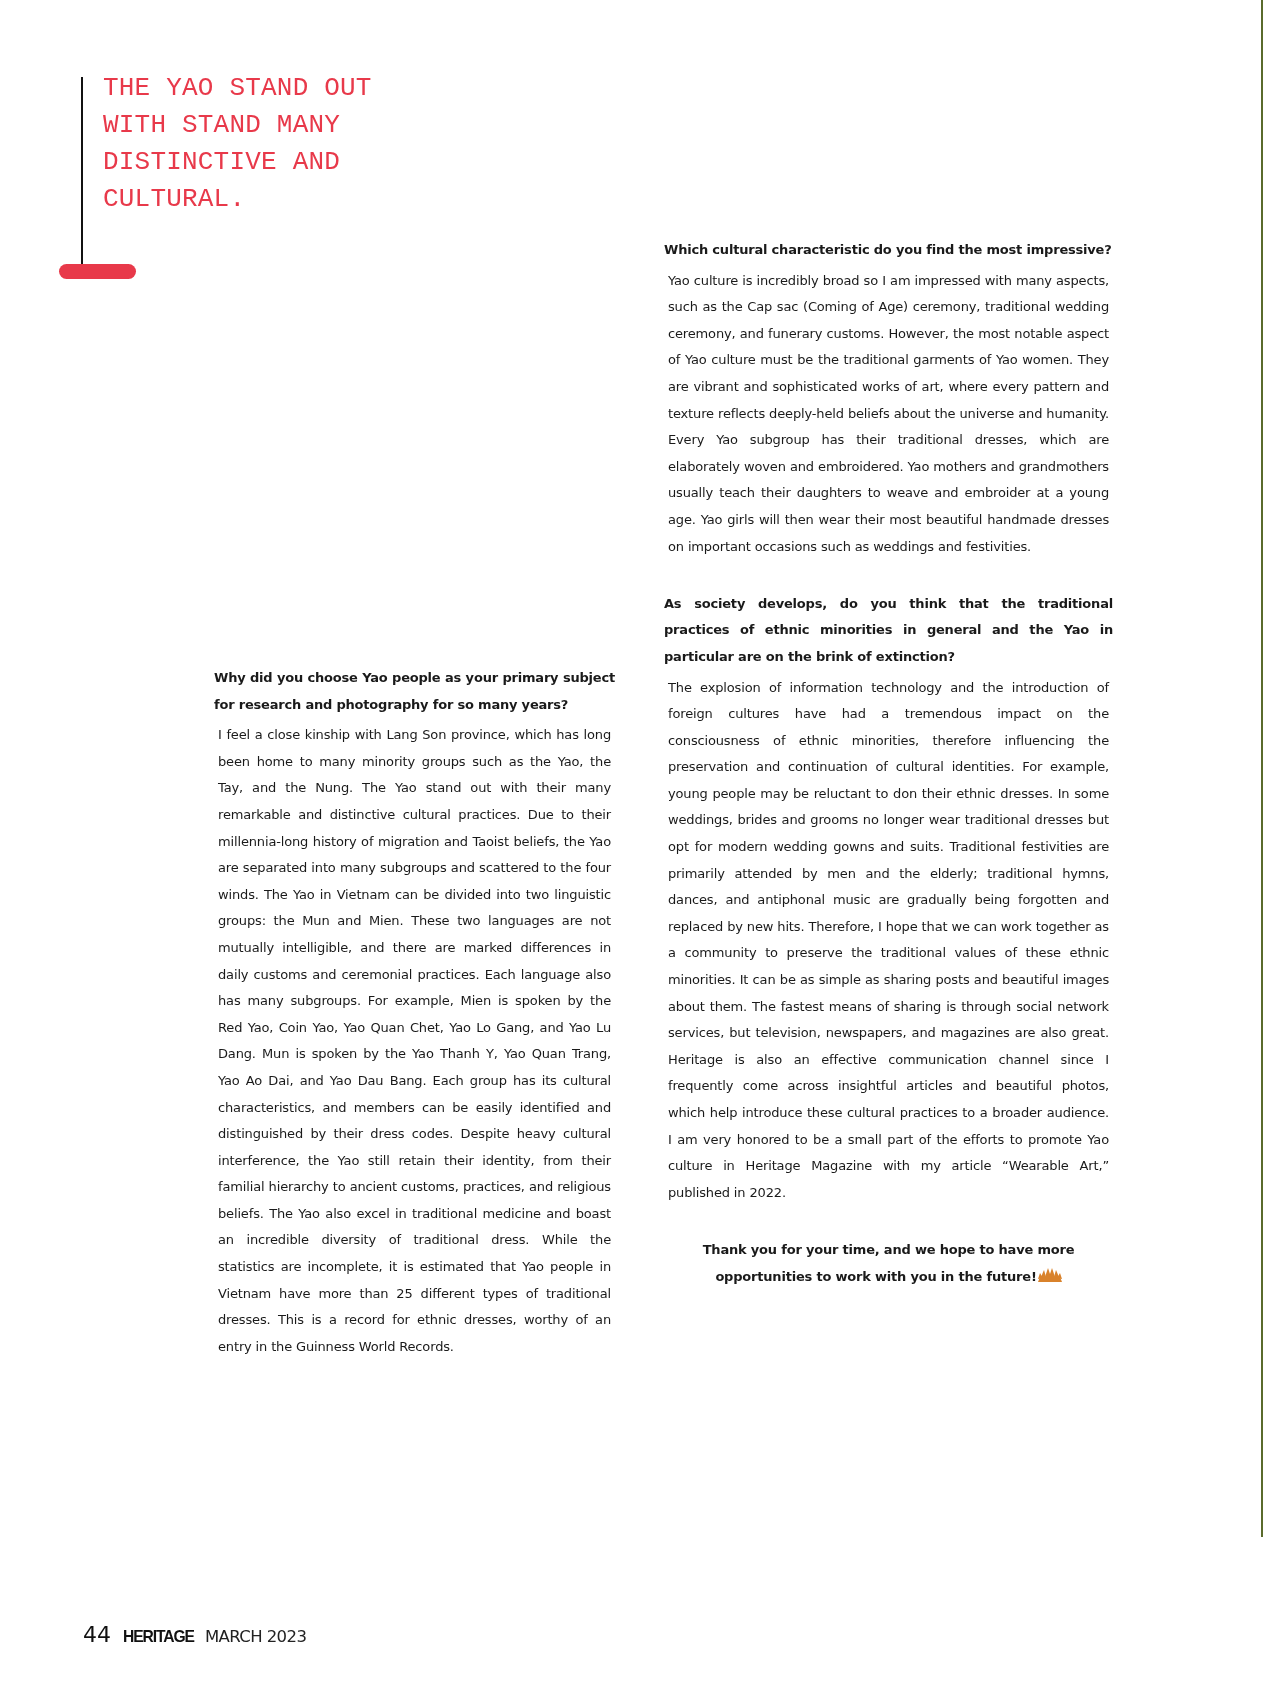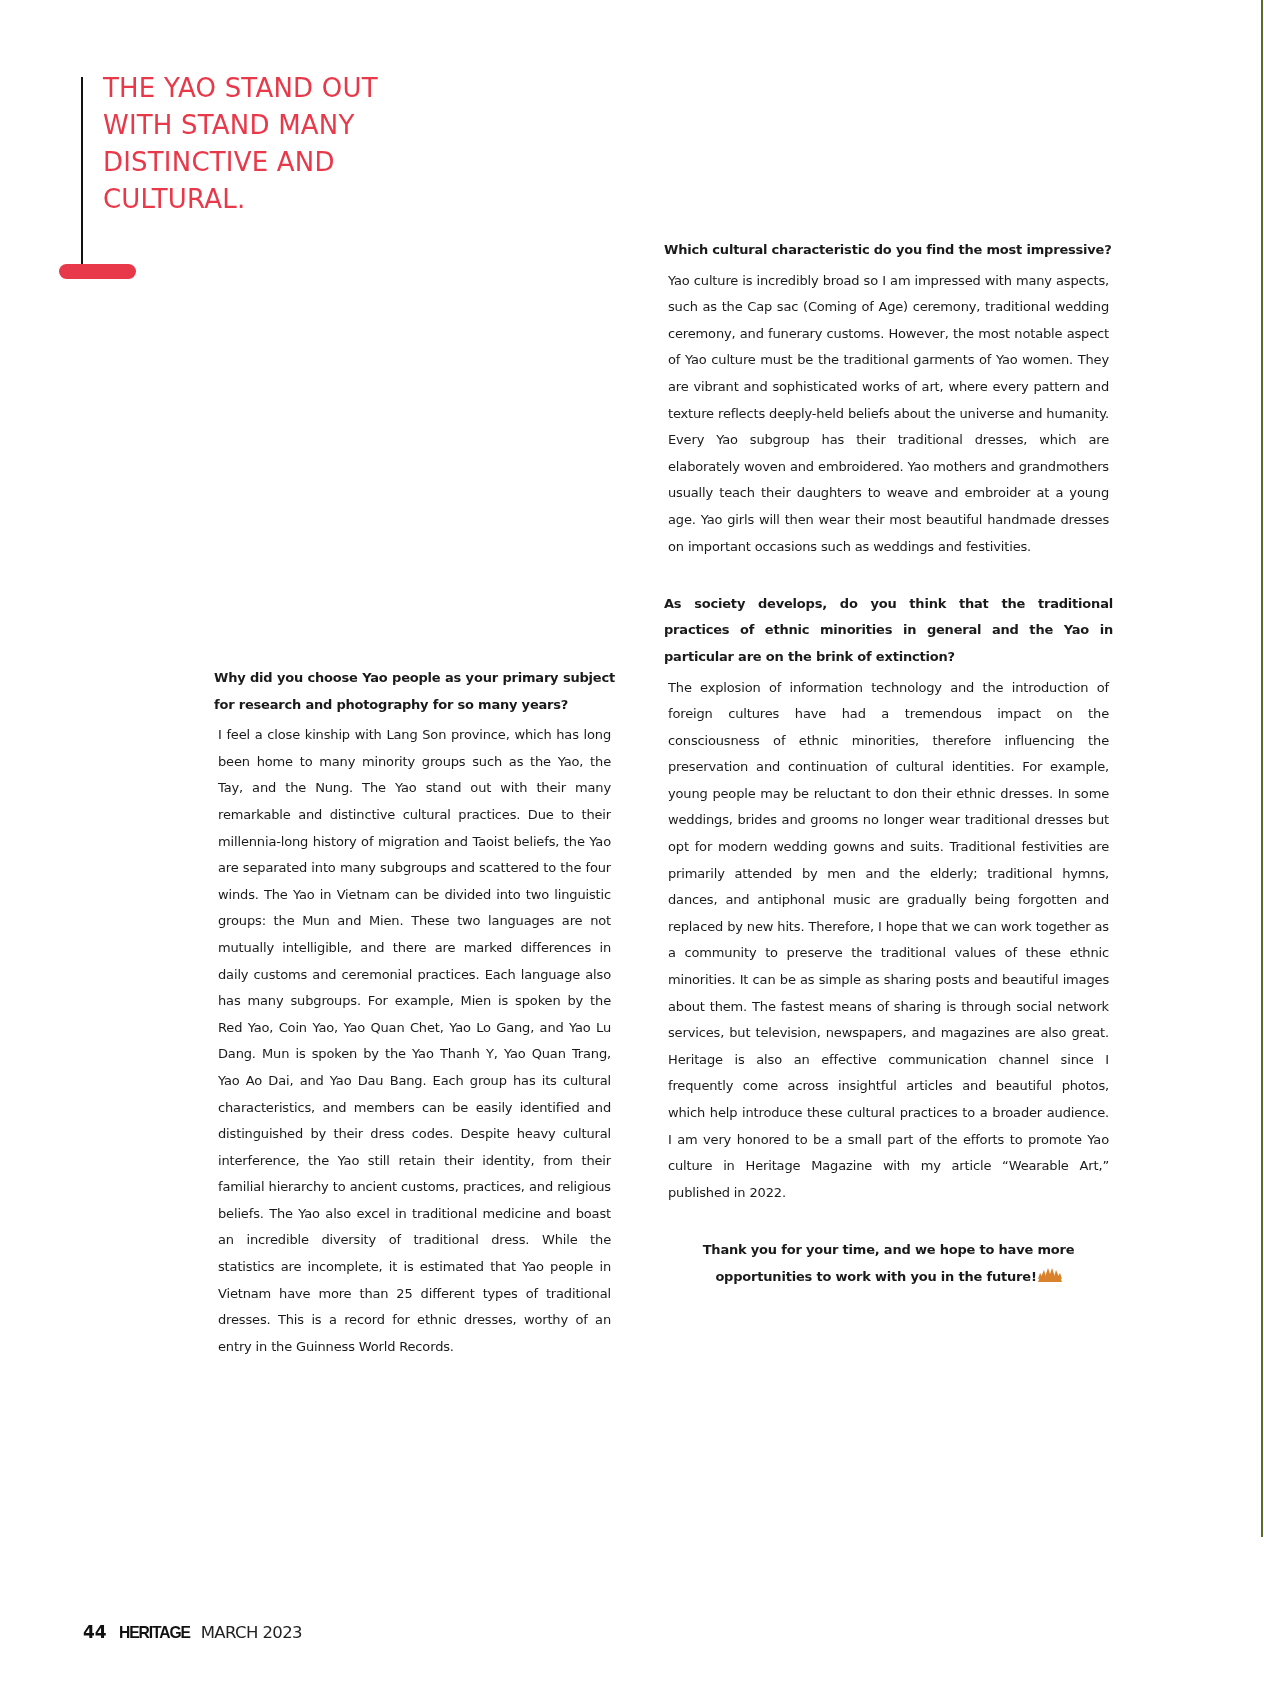--- a/index.html
+++ b/index.html
@@ -47,21 +47,21 @@
       top: 70px;
       width: 340px;
       margin: 0;
       font-family: "DejaVu Sans", sans-serif;
       font-size: 26px;
       line-height: 37px;
       letter-spacing: 0.2px;
       color: #e8394a;
       font-weight: normal;
     }
-    .pq-text span { display: block; white-space: nowrap; }
+    .pq-text span { display: block; white-space: nowrap; font-family: Liberation Mono, monospace; }
 
     
     .col {
       position: absolute;
       font-size: 13px;
       line-height: 26.6px;
       text-align: justify;
       letter-spacing: -0.15px;
       color: #1a1a1a;
     }
@@ -98,22 +98,22 @@
       left: 83px;
       top: 1622px;
       height: 24px;
       display: flex;
       align-items: baseline;
       white-space: nowrap;
       font-size: 17px;
       color: #111;
     }
     .footer .pg {
-      font-weight: bold;
-      font-size: 17px;
+      font-weight: normal;
+      font-size: 22px;
       margin-right: 12px;
     }
     .footer .brand {
       font-family: "Liberation Sans Narrow", "Liberation Sans", sans-serif;
       font-weight: bold;
       font-size: 17px;
       letter-spacing: -1.2px;
       margin-right: 5px;
       transform: scaleX(0.92);
       transform-origin: left;

